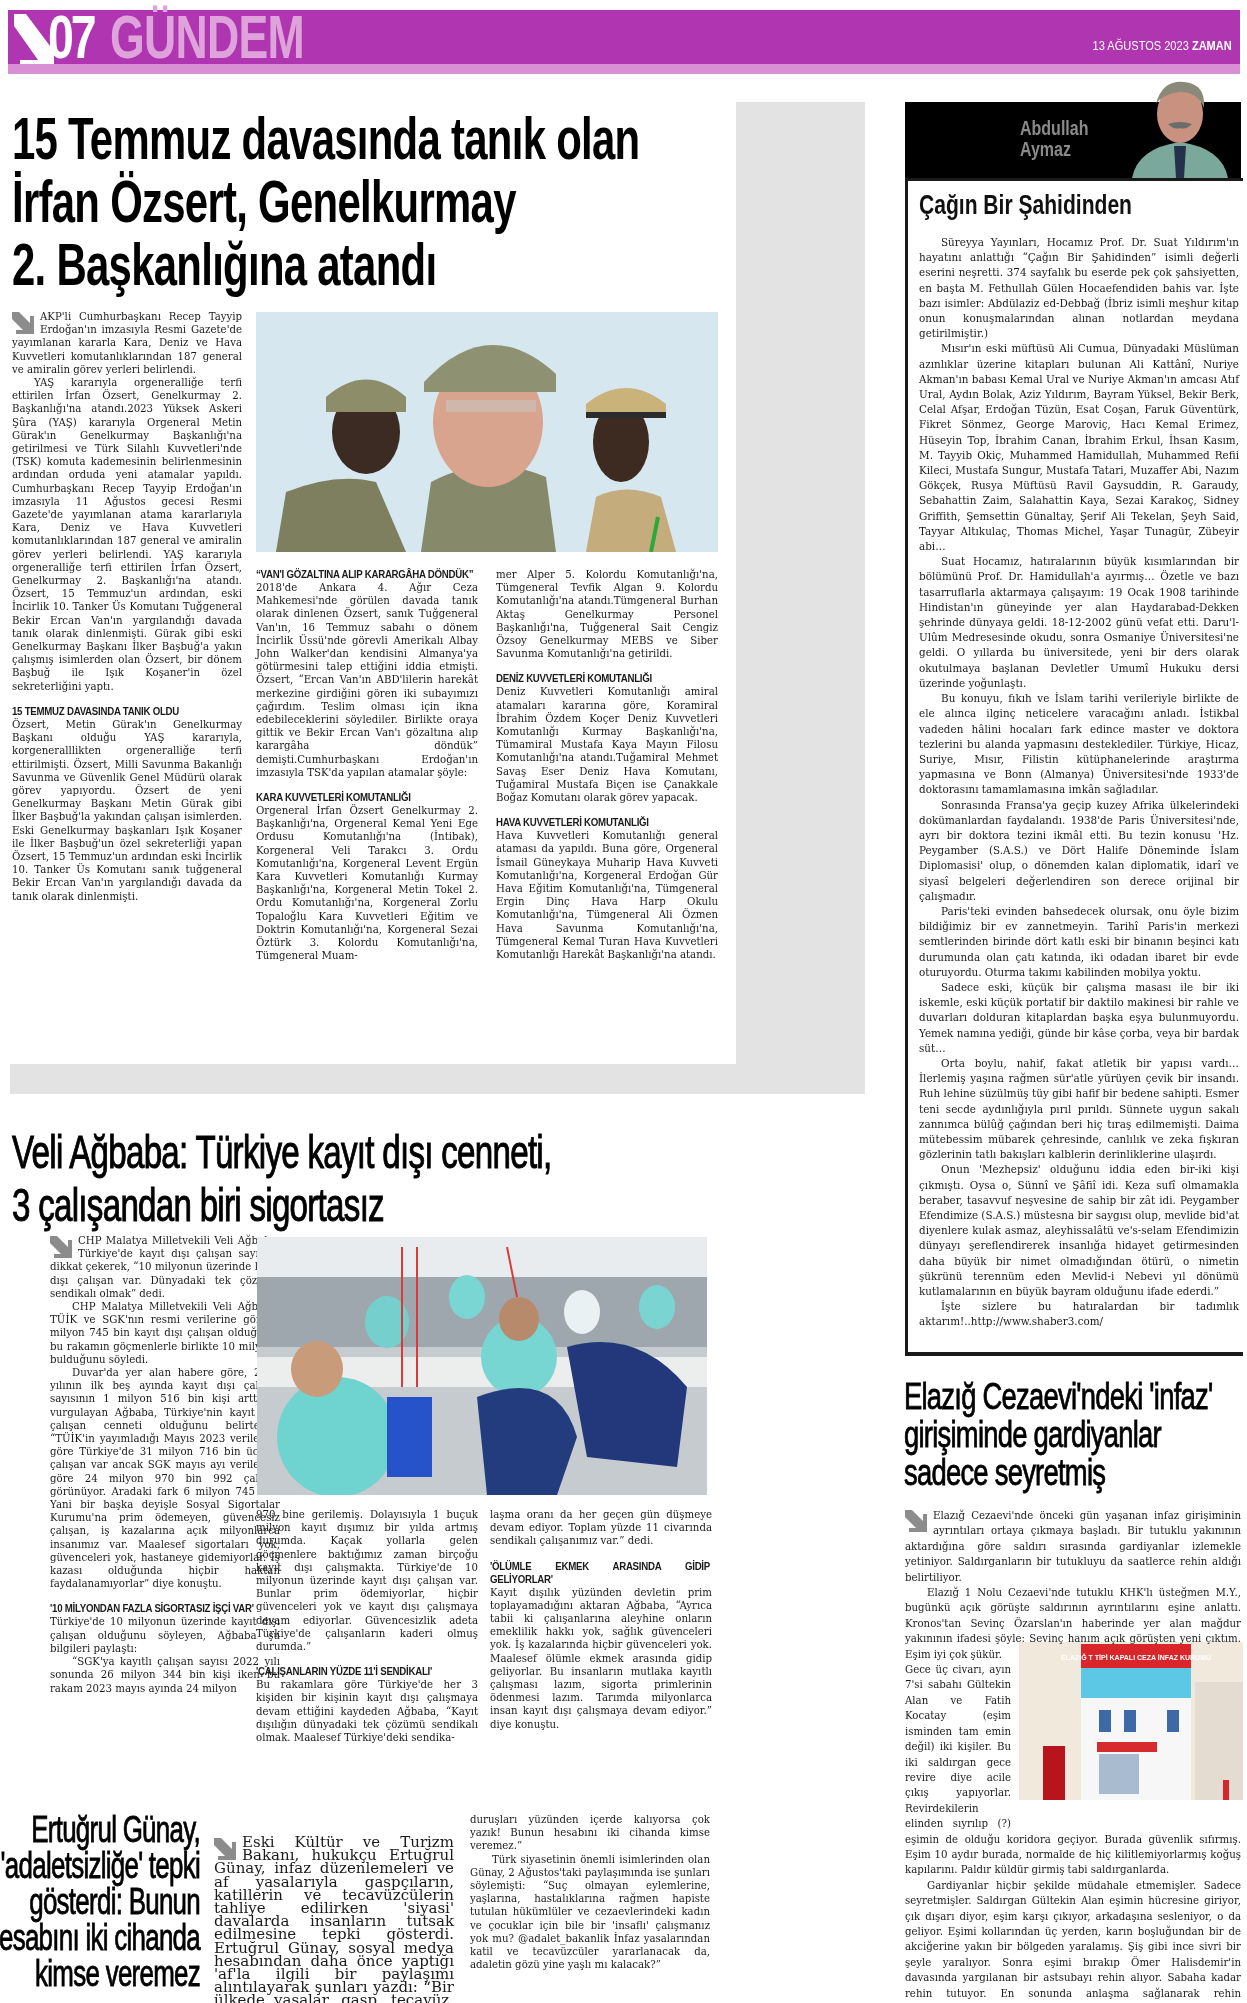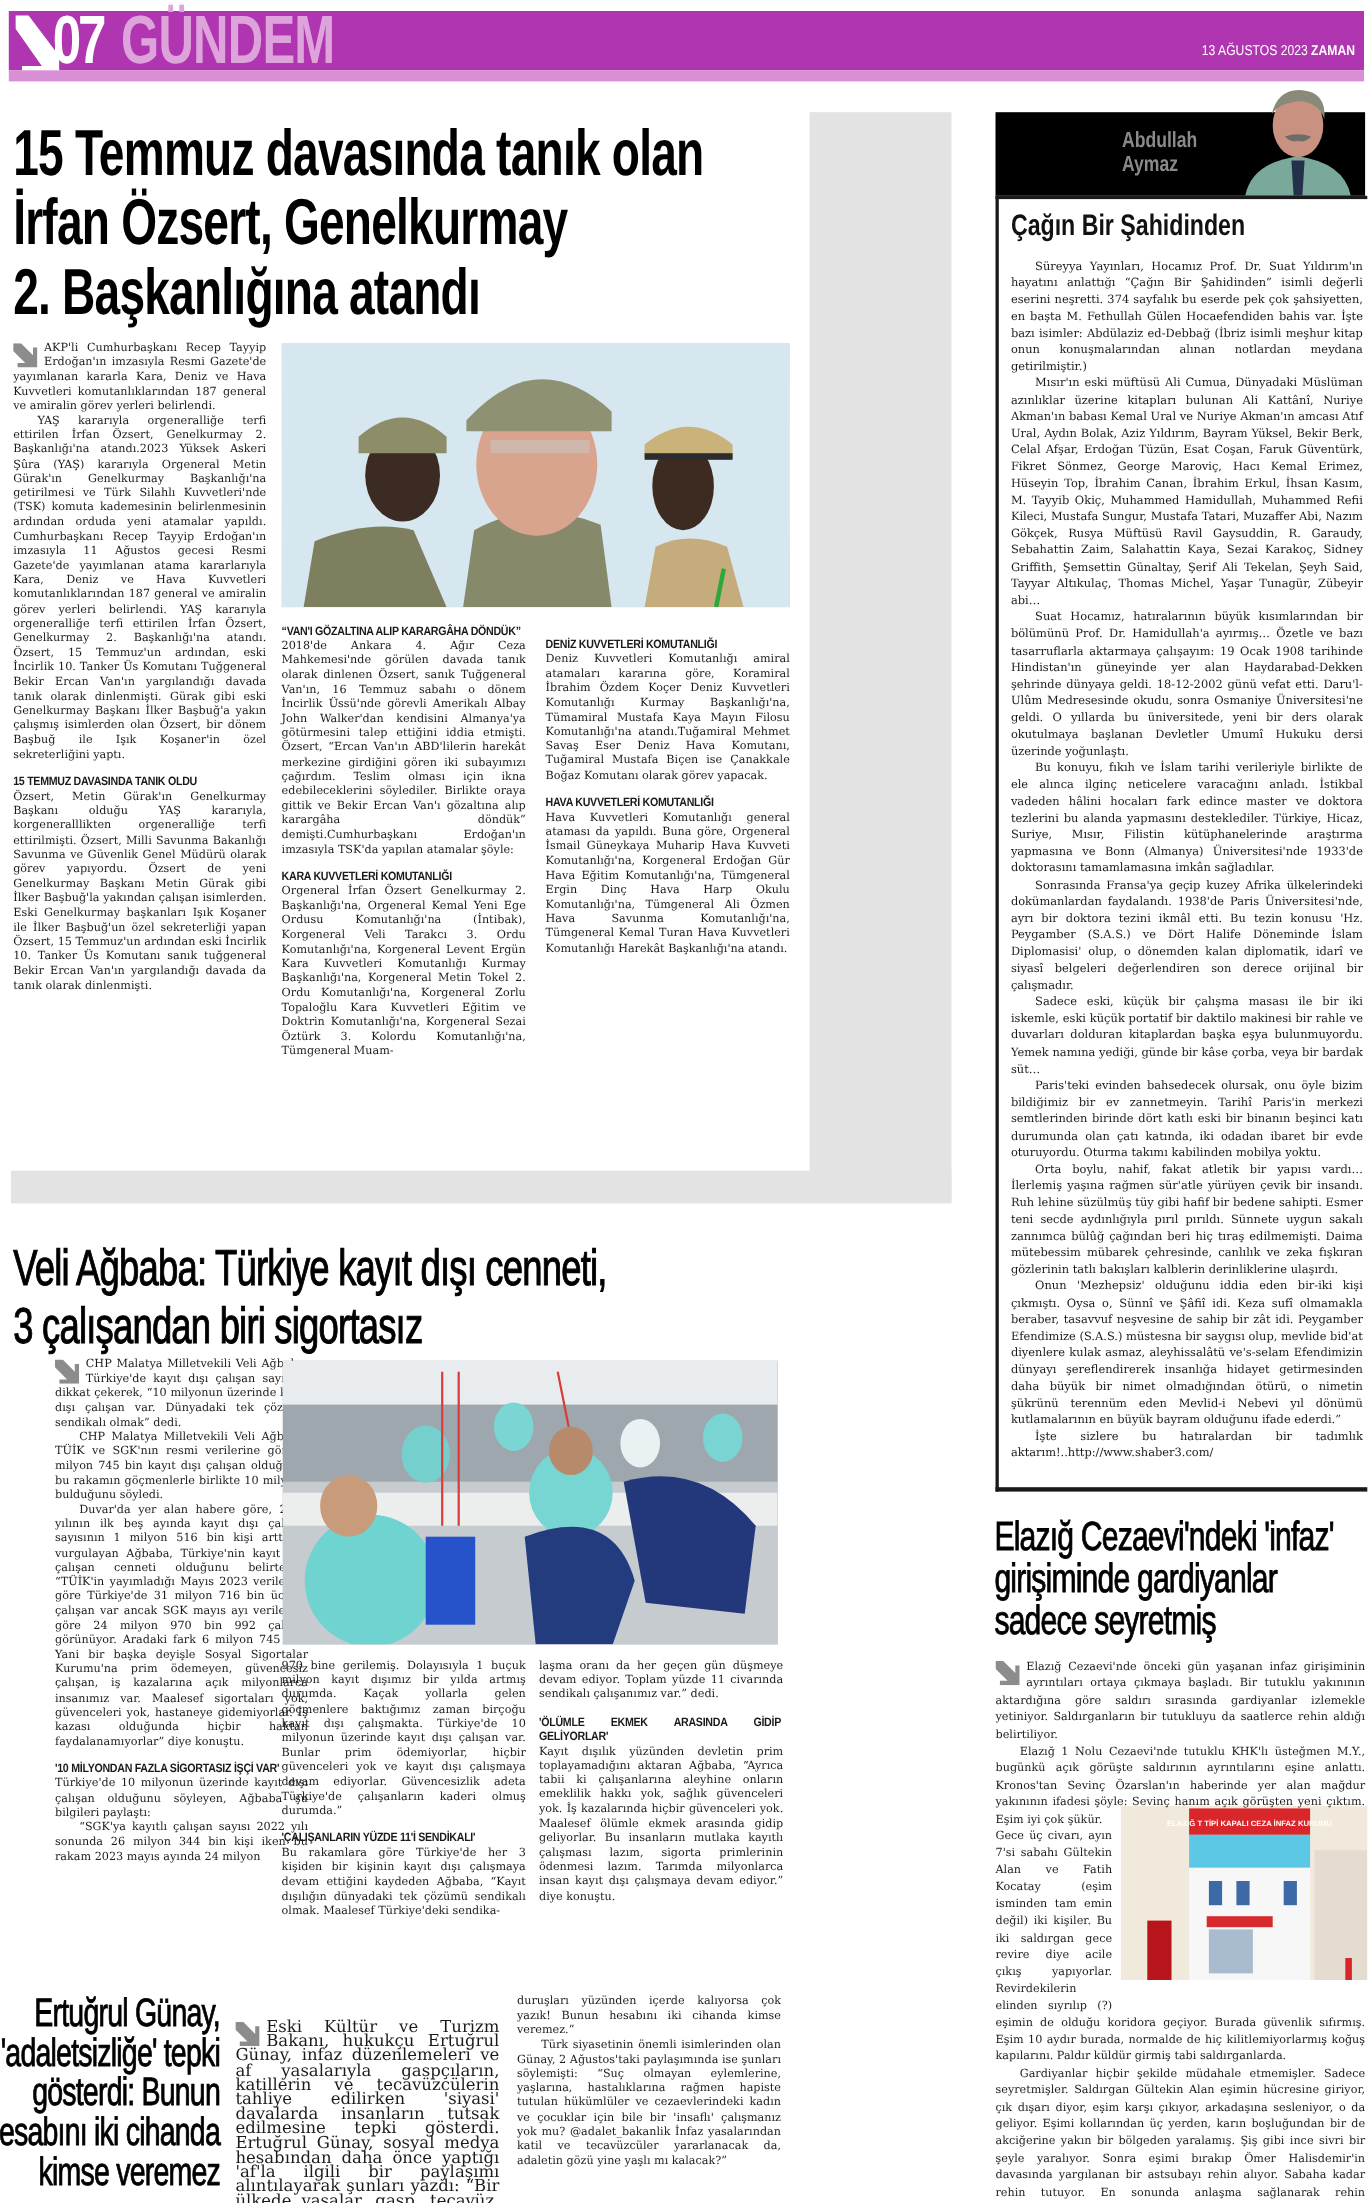--- a/index.html
+++ b/index.html
@@ -110,20 +110,21 @@
 </div>
 
 <div class="col body-text" style="left:256px; top:568px; width:222px;">
   <div class="subhead" style="margin-top:0; white-space:normal; width:250px;">“VAN'I GÖZALTINA ALIP KARARGÂHA DÖNDÜK”</div>
   <p class="noindent">2018'de Ankara 4. Ağır Ceza Mahkemesi'nde görülen davada tanık olarak dinlenen Özsert, sanık Tuğgeneral Van'ın, 16 Temmuz sabahı o dönem İncirlik Üssü'nde görevli Amerikalı Albay John Walker'dan kendisini Almanya'ya götürmesini talep ettiğini iddia etmişti. Özsert, “Ercan Van'ın ABD'lilerin harekât merkezine girdiğini gören iki subayımızı çağırdım. Teslim olması için ikna edebileceklerini söylediler. Birlikte oraya gittik ve Bekir Ercan Van'ı gözaltına alıp karargâha döndük” demişti.Cumhurbaşkanı Erdoğan'ın imzasıyla TSK'da yapılan atamalar şöyle:</p>
   <div class="subhead">KARA KUVVETLERİ KOMUTANLIĞI</div>
   <p class="noindent">Orgeneral İrfan Özsert Genelkurmay 2. Başkanlığı'na, Orgeneral Kemal Yeni Ege Ordusu Komutanlığı'na (İntibak), Korgeneral Veli Tarakcı 3. Ordu Komutanlığı'na, Korgeneral Levent Ergün Kara Kuvvetleri Komutanlığı Kurmay Başkanlığı'na, Korgeneral Metin Tokel 2. Ordu Komutanlığı'na, Korgeneral Zorlu Topaloğlu Kara Kuvvetleri Eğitim ve Doktrin Komutanlığı'na, Korgeneral Sezai Öztürk 3. Kolordu Komutanlığı'na, Tümgeneral Muam-</p>
 </div>
 
 <div class="col body-text" style="left:496px; top:568px; width:222px;">
+  <p class="noindent">mer Alper 5. Kolordu Komutanlığı'na, Tümgeneral Tevfik Algan 9. Kolordu Komutanlığı'na atandı.Tümgeneral Burhan Aktaş Genelkurmay Personel Başkanlığı'na, Tuğgeneral Sait Cengiz Özsoy Genelkurmay MEBS ve Siber Savunma Komutanlığı'na getirildi.</p>
   <div class="subhead">DENİZ KUVVETLERİ KOMUTANLIĞI</div>
   <p class="noindent">Deniz Kuvvetleri Komutanlığı amiral atamaları kararına göre, Koramiral İbrahim Özdem Koçer Deniz Kuvvetleri Komutanlığı Kurmay Başkanlığı'na, Tümamiral Mustafa Kaya Mayın Filosu Komutanlığı'na atandı.Tuğamiral Mehmet Savaş Eser Deniz Hava Komutanı, Tuğamiral Mustafa Biçen ise Çanakkale Boğaz Komutanı olarak görev yapacak.</p>
   <div class="subhead">HAVA KUVVETLERİ KOMUTANLIĞI</div>
   <p class="noindent">Hava Kuvvetleri Komutanlığı general ataması da yapıldı. Buna göre, Orgeneral İsmail Güneykaya Muharip Hava Kuvveti Komutanlığı'na, Korgeneral Erdoğan Gür Hava Eğitim Komutanlığı'na, Tümgeneral Ergin Dinç Hava Harp Okulu Komutanlığı'na, Tümgeneral Ali Özmen Hava Savunma Komutanlığı'na, Tümgeneral Kemal Turan Hava Kuvvetleri Komutanlığı Harekât Başkanlığı'na atandı.</p>
 </div>
 
 <div class="col-header">
   <div class="col-name">
     <div>Abdullah</div>
     <div>Aymaz</div>
@@ -137,22 +138,22 @@
   <path d="M40 50 Q52 46 64 50 Q58 56 52 54 Q46 56 40 50 Z" fill="#6c6c6c"></path>
 </svg>
 <div class="col-box"></div>
 <h2 class="col-title">Çağın Bir Şahidinden</h2>
 <div class="col-body body-text">
   <p>Süreyya Yayınları, Hocamız Prof. Dr. Suat Yıldırım'ın hayatını anlattığı “Çağın Bir Şahidinden” isimli değerli eserini neşretti. 374 sayfalık bu eserde pek çok şahsiyetten, en başta M. Fethullah Gülen Hocaefendiden bahis var. İşte bazı isimler: Abdülaziz ed-Debbağ (İbriz isimli meşhur kitap onun konuşmalarından alınan notlardan meydana getirilmiştir.)</p>
   <p>Mısır'ın eski müftüsü Ali Cumua, Dünyadaki Müslüman azınlıklar üzerine kitapları bulunan Ali Kattânî, Nuriye Akman'ın babası Kemal Ural ve Nuriye Akman'ın amcası Atıf Ural, Aydın Bolak, Aziz Yıldırım, Bayram Yüksel, Bekir Berk, Celal Afşar, Erdoğan Tüzün, Esat Coşan, Faruk Güventürk, Fikret Sönmez, George Maroviç, Hacı Kemal Erimez, Hüseyin Top, İbrahim Canan, İbrahim Erkul, İhsan Kasım, M. Tayyib Okiç, Muhammed Hamidullah, Muhammed Refii Kileci, Mustafa Sungur, Mustafa Tatari, Muzaffer Abi, Nazım Gökçek, Rusya Müftüsü Ravil Gaysuddin, R. Garaudy, Sebahattin Zaim, Salahattin Kaya, Sezai Karakoç, Sidney Griffith, Şemsettin Günaltay, Şerif Ali Tekelan, Şeyh Said, Tayyar Altıkulaç, Thomas Michel, Yaşar Tunagür, Zübeyir abi…</p>
   <p>Suat Hocamız, hatıralarının büyük kısımlarından bir bölümünü Prof. Dr. Hamidullah'a ayırmış… Özetle ve bazı tasarruflarla aktarmaya çalışayım: 19 Ocak 1908 tarihinde Hindistan'ın güneyinde yer alan Haydarabad-Dekken şehrinde dünyaya geldi. 18-12-2002 günü vefat etti. Daru'l-Ulûm Medresesinde okudu, sonra Osmaniye Üniversitesi'ne geldi. O yıllarda bu üniversitede, yeni bir ders olarak okutulmaya başlanan Devletler Umumî Hukuku dersi üzerinde yoğunlaştı.</p>
   <p>Bu konuyu, fıkıh ve İslam tarihi verileriyle birlikte de ele alınca ilginç neticelere varacağını anladı. İstikbal vadeden hâlini hocaları fark edince master ve doktora tezlerini bu alanda yapmasını desteklediler. Türkiye, Hicaz, Suriye, Mısır, Filistin kütüphanelerinde araştırma yapmasına ve Bonn (Almanya) Üniversitesi'nde 1933'de doktorasını tamamlamasına imkân sağladılar.</p>
   <p>Sonrasında Fransa'ya geçip kuzey Afrika ülkelerindeki dokümanlardan faydalandı. 1938'de Paris Üniversitesi'nde, ayrı bir doktora tezini ikmâl etti. Bu tezin konusu 'Hz. Peygamber (S.A.S.) ve Dört Halife Döneminde İslam Diplomasisi' olup, o dönemden kalan diplomatik, idarî ve siyasî belgeleri değerlendiren son derece orijinal bir çalışmadır.</p>
+  <p>Paris'teki evinden bahsedecek olursak, onu öyle bizim bildiğimiz bir ev zannetmeyin. Tarihî Paris'in merkezi semtlerinden birinde dört katlı eski bir binanın beşinci katı durumunda olan çatı katında, iki odadan ibaret bir evde oturuyordu. Oturma takımı kabilinden mobilya yoktu.</p>
   <p>Sadece eski, küçük bir çalışma masası ile bir iki iskemle, eski küçük portatif bir daktilo makinesi bir rahle ve duvarları dolduran kitaplardan başka eşya bulunmuyordu. Yemek namına yediği, günde bir kâse çorba, veya bir bardak süt…</p>
-  <p>Paris'teki evinden bahsedecek olursak, onu öyle bizim bildiğimiz bir ev zannetmeyin. Tarihî Paris'in merkezi semtlerinden birinde dört katlı eski bir binanın beşinci katı durumunda olan çatı katında, iki odadan ibaret bir evde oturuyordu. Oturma takımı kabilinden mobilya yoktu.</p>
   <p>Orta boylu, nahif, fakat atletik bir yapısı vardı… İlerlemiş yaşına rağmen sür'atle yürüyen çevik bir insandı. Ruh lehine süzülmüş tüy gibi hafif bir bedene sahipti. Esmer teni secde aydınlığıyla pırıl pırıldı. Sünnete uygun sakalı zannımca bülûğ çağından beri hiç tıraş edilmemişti. Daima mütebessim mübarek çehresinde, canlılık ve zeka fışkıran gözlerinin tatlı bakışları kalblerin derinliklerine ulaşırdı.</p>
   <p>Onun 'Mezhepsiz' olduğunu iddia eden bir-iki kişi çıkmıştı. Oysa o, Sünnî ve Şâfiî idi. Keza sufî olmamakla beraber, tasavvuf neşvesine de sahip bir zât idi. Peygamber Efendimize (S.A.S.) müstesna bir saygısı olup, mevlide bid'at diyenlere kulak asmaz, aleyhissalâtü ve's-selam Efendimizin dünyayı şereflendirerek insanlığa hidayet getirmesinden daha büyük bir nimet olmadığından ötürü, o nimetin şükrünü terennüm eden Mevlid-i Nebevi yıl dönümü kutlamalarının en büyük bayram olduğunu ifade ederdi.”</p>
   <p>İşte sizlere bu hatıralardan bir tadımlık aktarım!..http://www.shaber3.com/</p>
 </div>
 
 <h1 class="headline a2-headline">
   <div>Veli Ağbaba: Türkiye kayıt dışı cenneti,</div>
   <div>3 çalışandan biri sigortasız</div>
 </h1>
 

